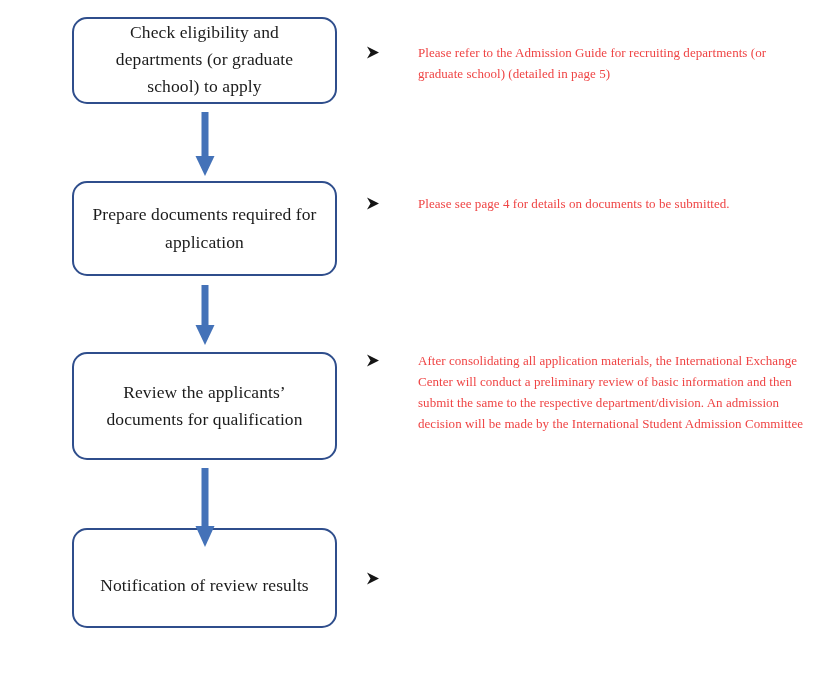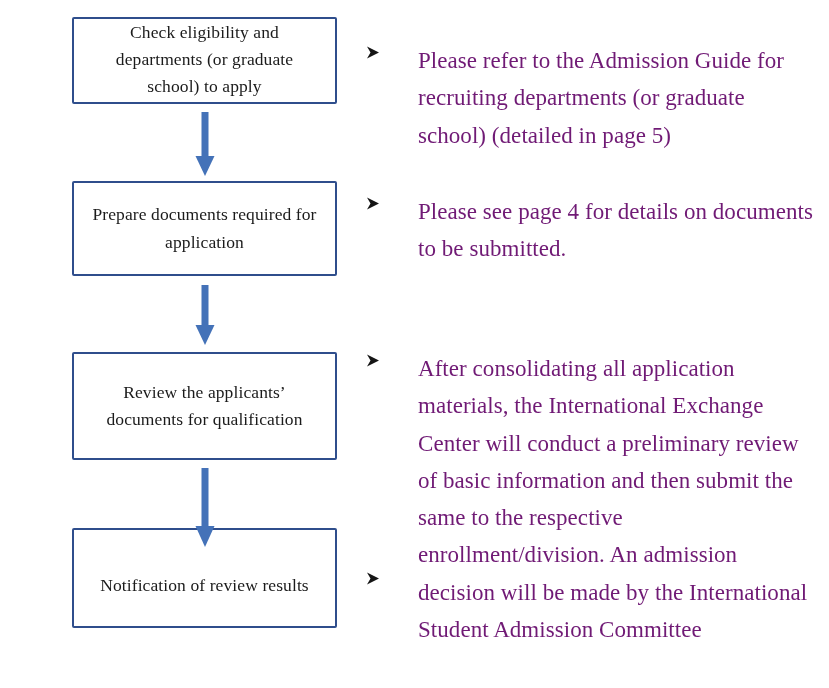--- a/index.html
+++ b/index.html
@@ -21,21 +21,21 @@
     inset: 0;
   }
 
   
   .proc-box {
     position: absolute;
     left: 72px;
     width: 265px;
     box-sizing: border-box;
     border: 2.6px solid #2F4E8C;
-    border-radius: 2px;
+    border-radius: 15px;
     background: #ffffff;
     display: flex;
     align-items: center;
     justify-content: center;
     text-align: center;
     padding: 4px 14px;
   }
   .proc-box .proc-label {
     font-size: 17.5px;
     line-height: 1.55;
@@ -83,23 +83,23 @@
   .note-marker {
     flex: 0 0 auto;
     width: 52px;
     padding-top: 4px;
     line-height: 1;
     color: #141414;
   }
   .note-marker svg { display: block; }
   .note-text {
     flex: 1 1 auto;
-    font-size: 23px;
+    font-size: 13px;
     line-height: 1.62;
-    color: #701a75;
+    color: #ef4444;
     letter-spacing: 0.05px;
   }
 </style>
 </head>
 <body>
 
 <div id="flow-root">
 
   <div class="proc-box" id="box-1">
     <span class="proc-label">Check eligibility and departments (or graduate school) to apply</span>
@@ -160,21 +160,21 @@
     </div>
   </div>
 
   <div class="note-group" id="notes-3">
     <div class="note-item">
       <span class="note-marker">
         <svg width="14" height="13" viewBox="0 0 14 13">
           <polygon points="1,0.5 13,6.5 1,12.5 4.5,6.5" fill="#151515"></polygon>
         </svg>
       </span>
-      <span class="note-text">After consolidating all application materials, the International Exchange Center will conduct a preliminary review of basic information and then submit the same to the respective enrollment/division. An admission decision will be made by the International Student Admission Committee</span>
+      <span class="note-text">After consolidating all application materials, the International Exchange Center will conduct a preliminary review of basic information and then submit the same to the respective department/division. An admission decision will be made by the International Student Admission Committee</span>
     </div>
   </div>
 
   <div class="note-group" id="notes-4">
     <div class="note-item">
       <span class="note-marker">
         <svg width="14" height="13" viewBox="0 0 14 13">
           <polygon points="1,0.5 13,6.5 1,12.5 4.5,6.5" fill="#151515"></polygon>
         </svg>
       </span>

